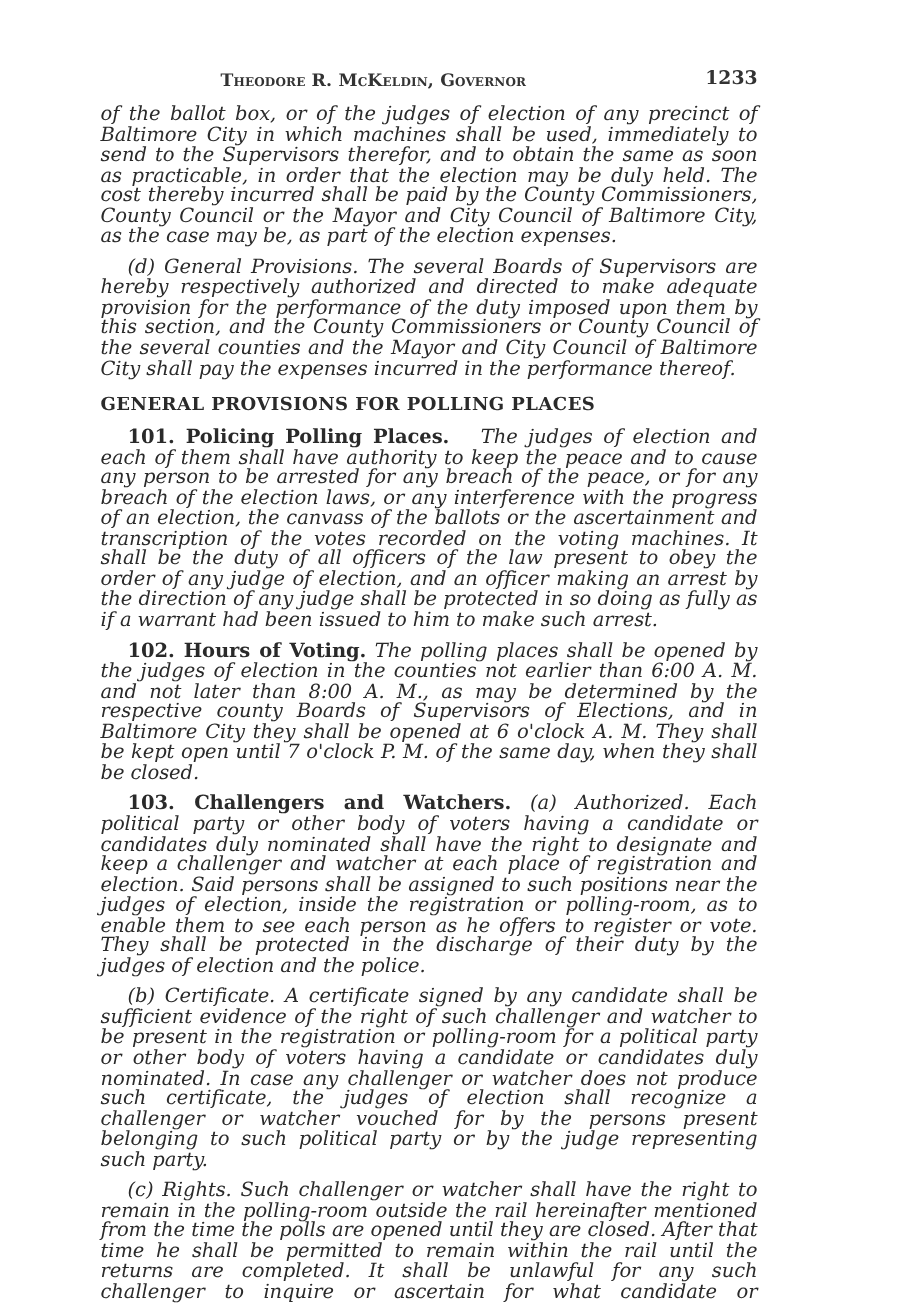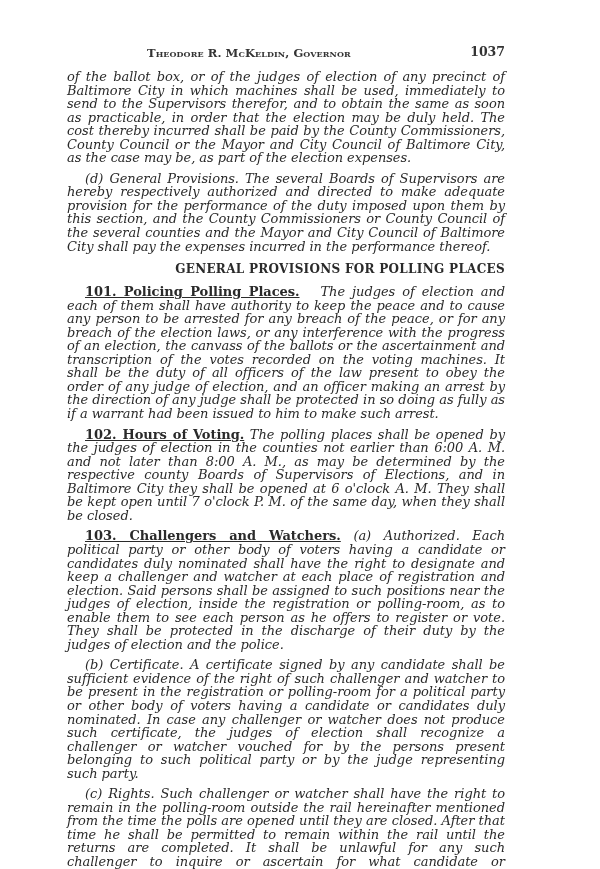--- a/index.html
+++ b/index.html
@@ -18,34 +18,34 @@
     position: absolute; left: 80px; top: 2px;
     font-variant: small-caps; letter-spacing: 0.1px;
   }
   .running-head .pageno { position: absolute; right: 0; top: 0; font-size: 12.5px; }
   p {
     margin: 0; font-style: italic; font-size: 13px; line-height: 13.55px;
     text-align: justify; letter-spacing: -0.05px;
   }
   p + p, p.para { margin-top: 7px; }
   p.indent { text-indent: 18px; }
-  .bold-head { font-style: normal; font-weight: bold; text-decoration: underline; }
+  .bold-head { font-style: normal; font-weight: bold; }
   .section-heading {
-    text-align: right; font-weight: bold; font-size: 12px;
+    text-align: left; font-weight: bold; font-size: 12px;
     margin: 9px 0 9px 0; letter-spacing: 0.3px; color: #2a2a2a;
   }
   .first { margin-top: 6px; }
 </style>
 </head>
 <body>
 
 <div class="page">
   <div class="running-head">
     <span class="title">Theodore R. McKeldin, Governor</span>
-    <span class="pageno">1037</span>
+    <span class="pageno">1233</span>
   </div>
 
   <p class="first">of the ballot box, or of the judges of election of any precinct of Baltimore City in which machines shall be used, immediately to send to the Supervisors therefor, and to obtain the same as soon as practicable, in order that the election may be duly held. The cost thereby incurred shall be paid by the County Commissioners, County Council or the Mayor and City Council of Baltimore City, as the case may be, as part of the election expenses.</p>
 
   <p class="indent para">(d) General Provisions. The several Boards of Supervisors are hereby respectively authorized and directed to make adequate provision for the performance of the duty imposed upon them by this section, and the County Commissioners or County Council of the several counties and the Mayor and City Council of Baltimore City shall pay the expenses incurred in the performance thereof.</p>
 
   <div class="section-heading">GENERAL PROVISIONS FOR POLLING PLACES</div>
 
   <p class="indent"><span class="bold-head">101. Policing Polling Places.</span>&nbsp;&nbsp; <span>The judges of election and each of them shall have authority to keep the peace and to cause any person to be arrested for any breach of the peace, or for any breach of the election laws, or any interference with the progress of an election, the canvass of the ballots or the ascertainment and transcription of the votes recorded on the voting machines. It shall be the duty of all officers of the law present to obey the order of any judge of election, and an officer making an arrest by the direction of any judge shall be protected in so doing as fully as if a warrant had been issued to him to make such arrest.</span></p>
 

